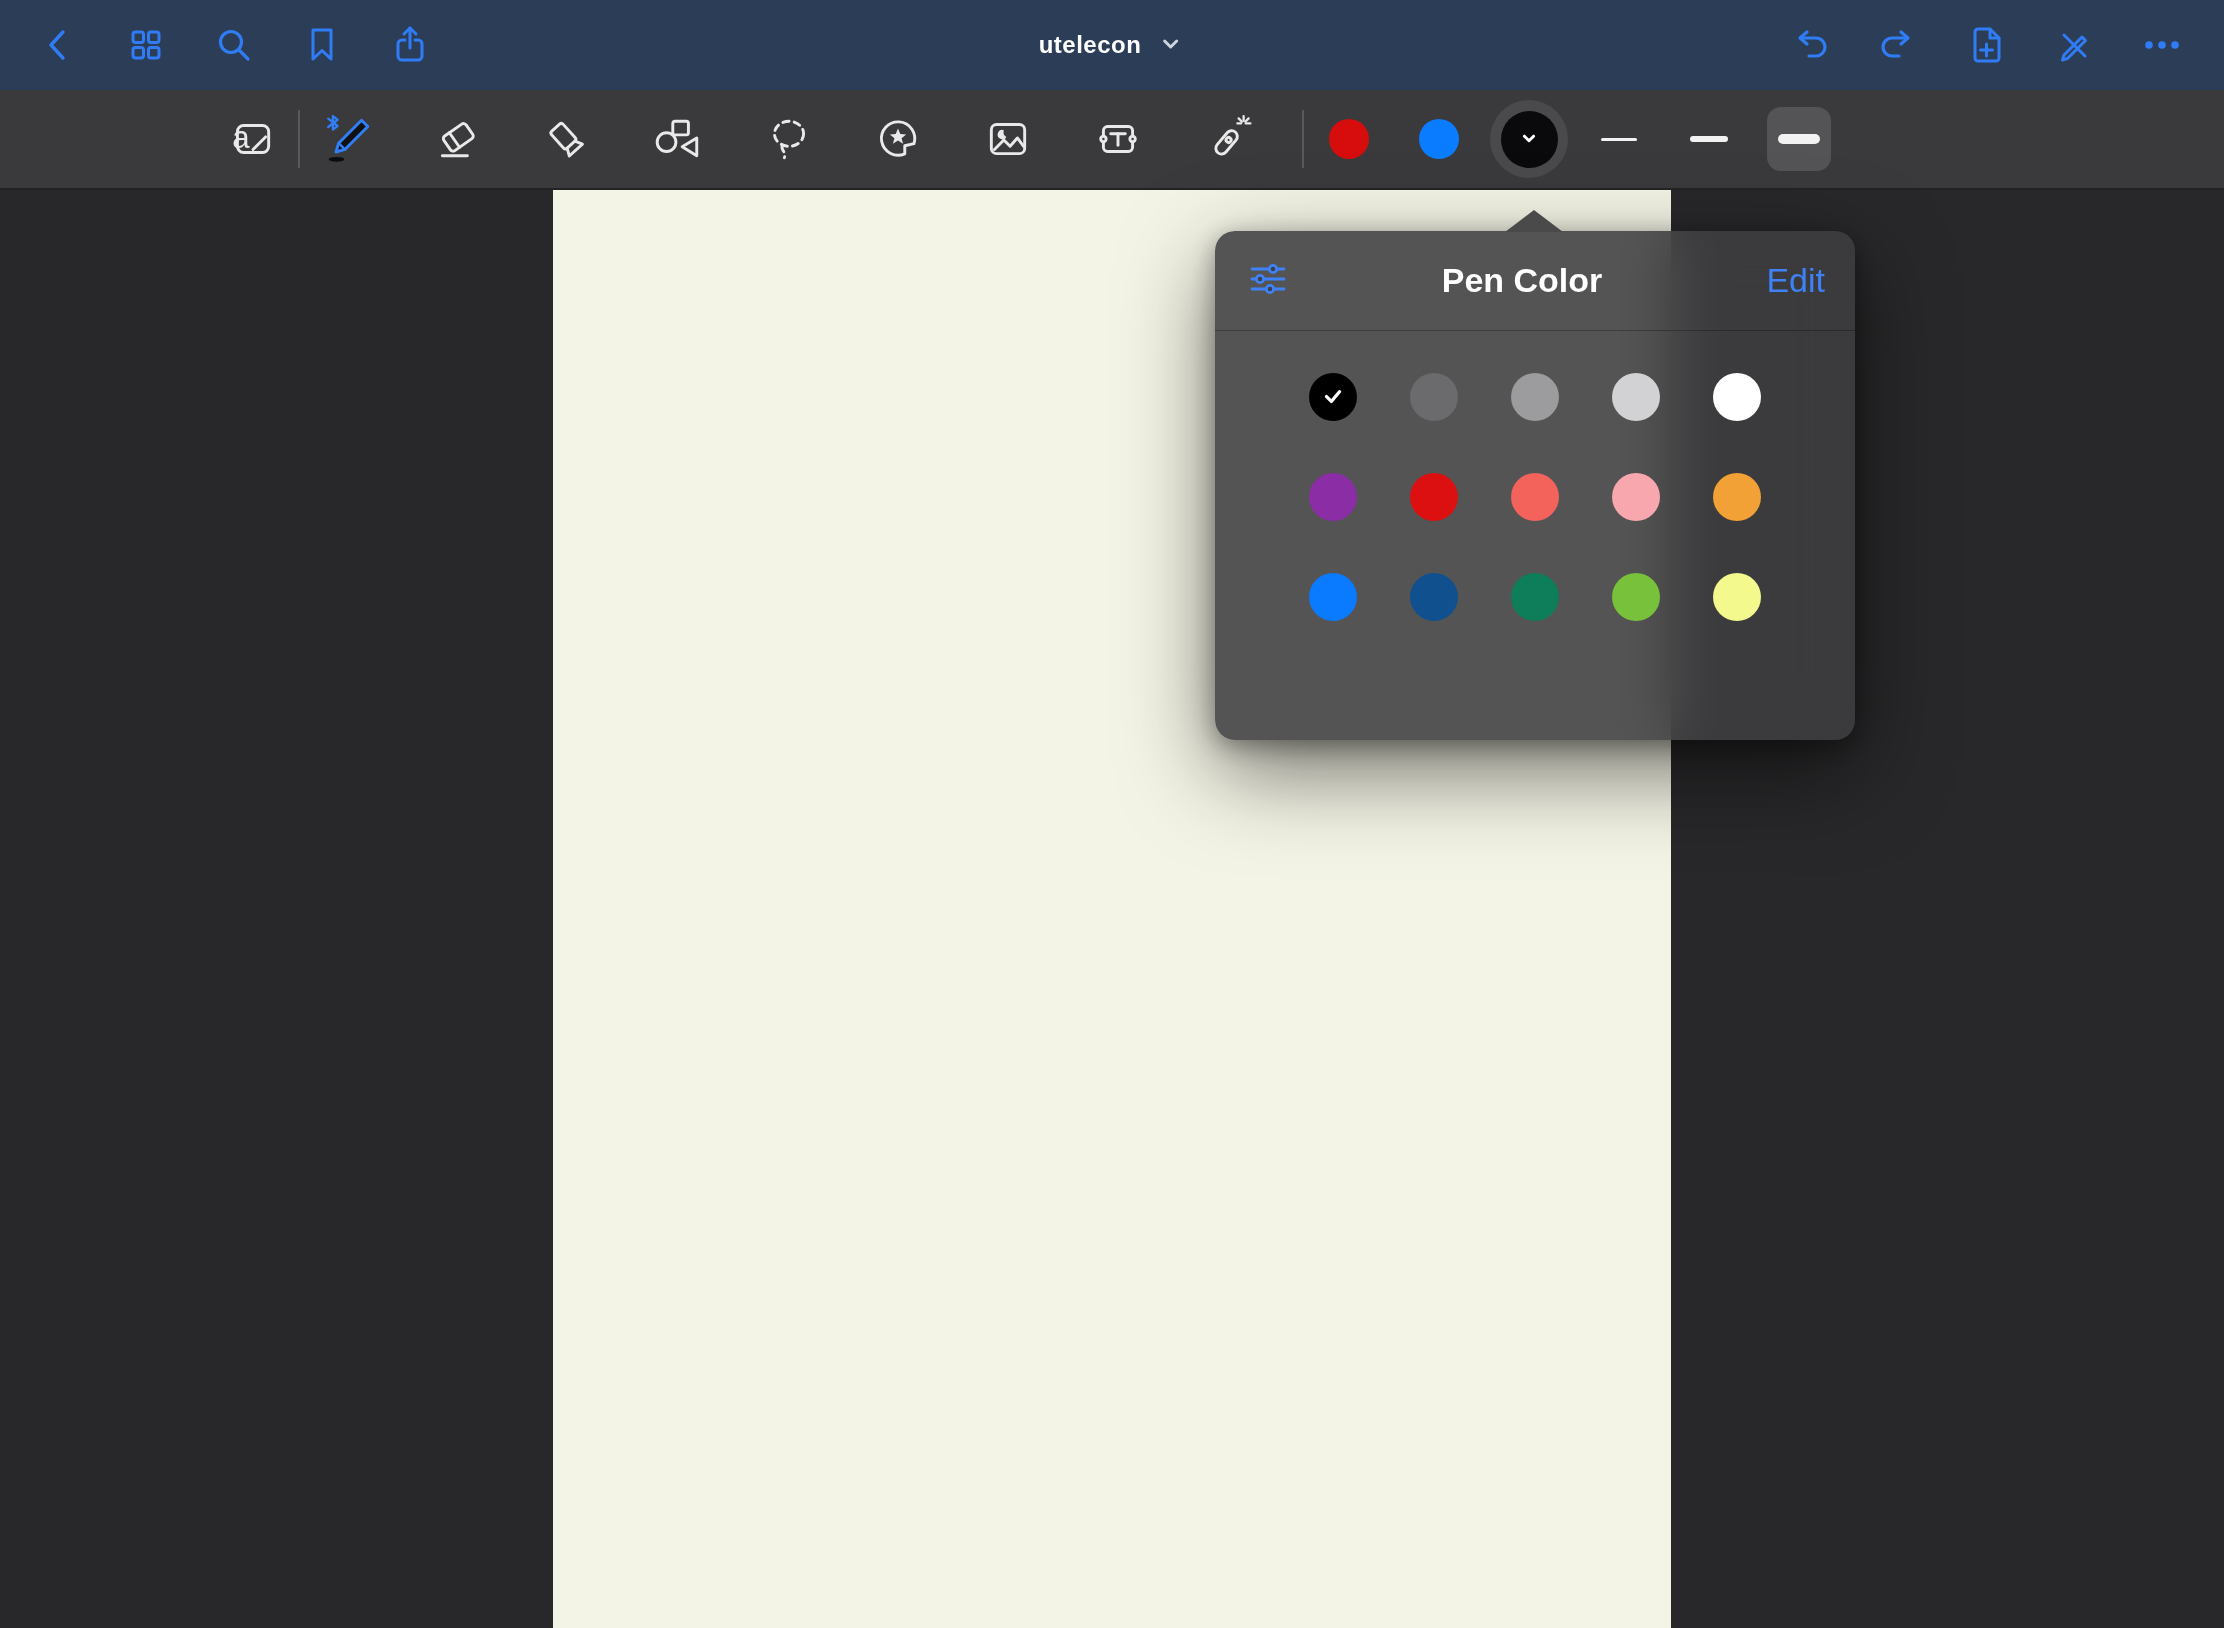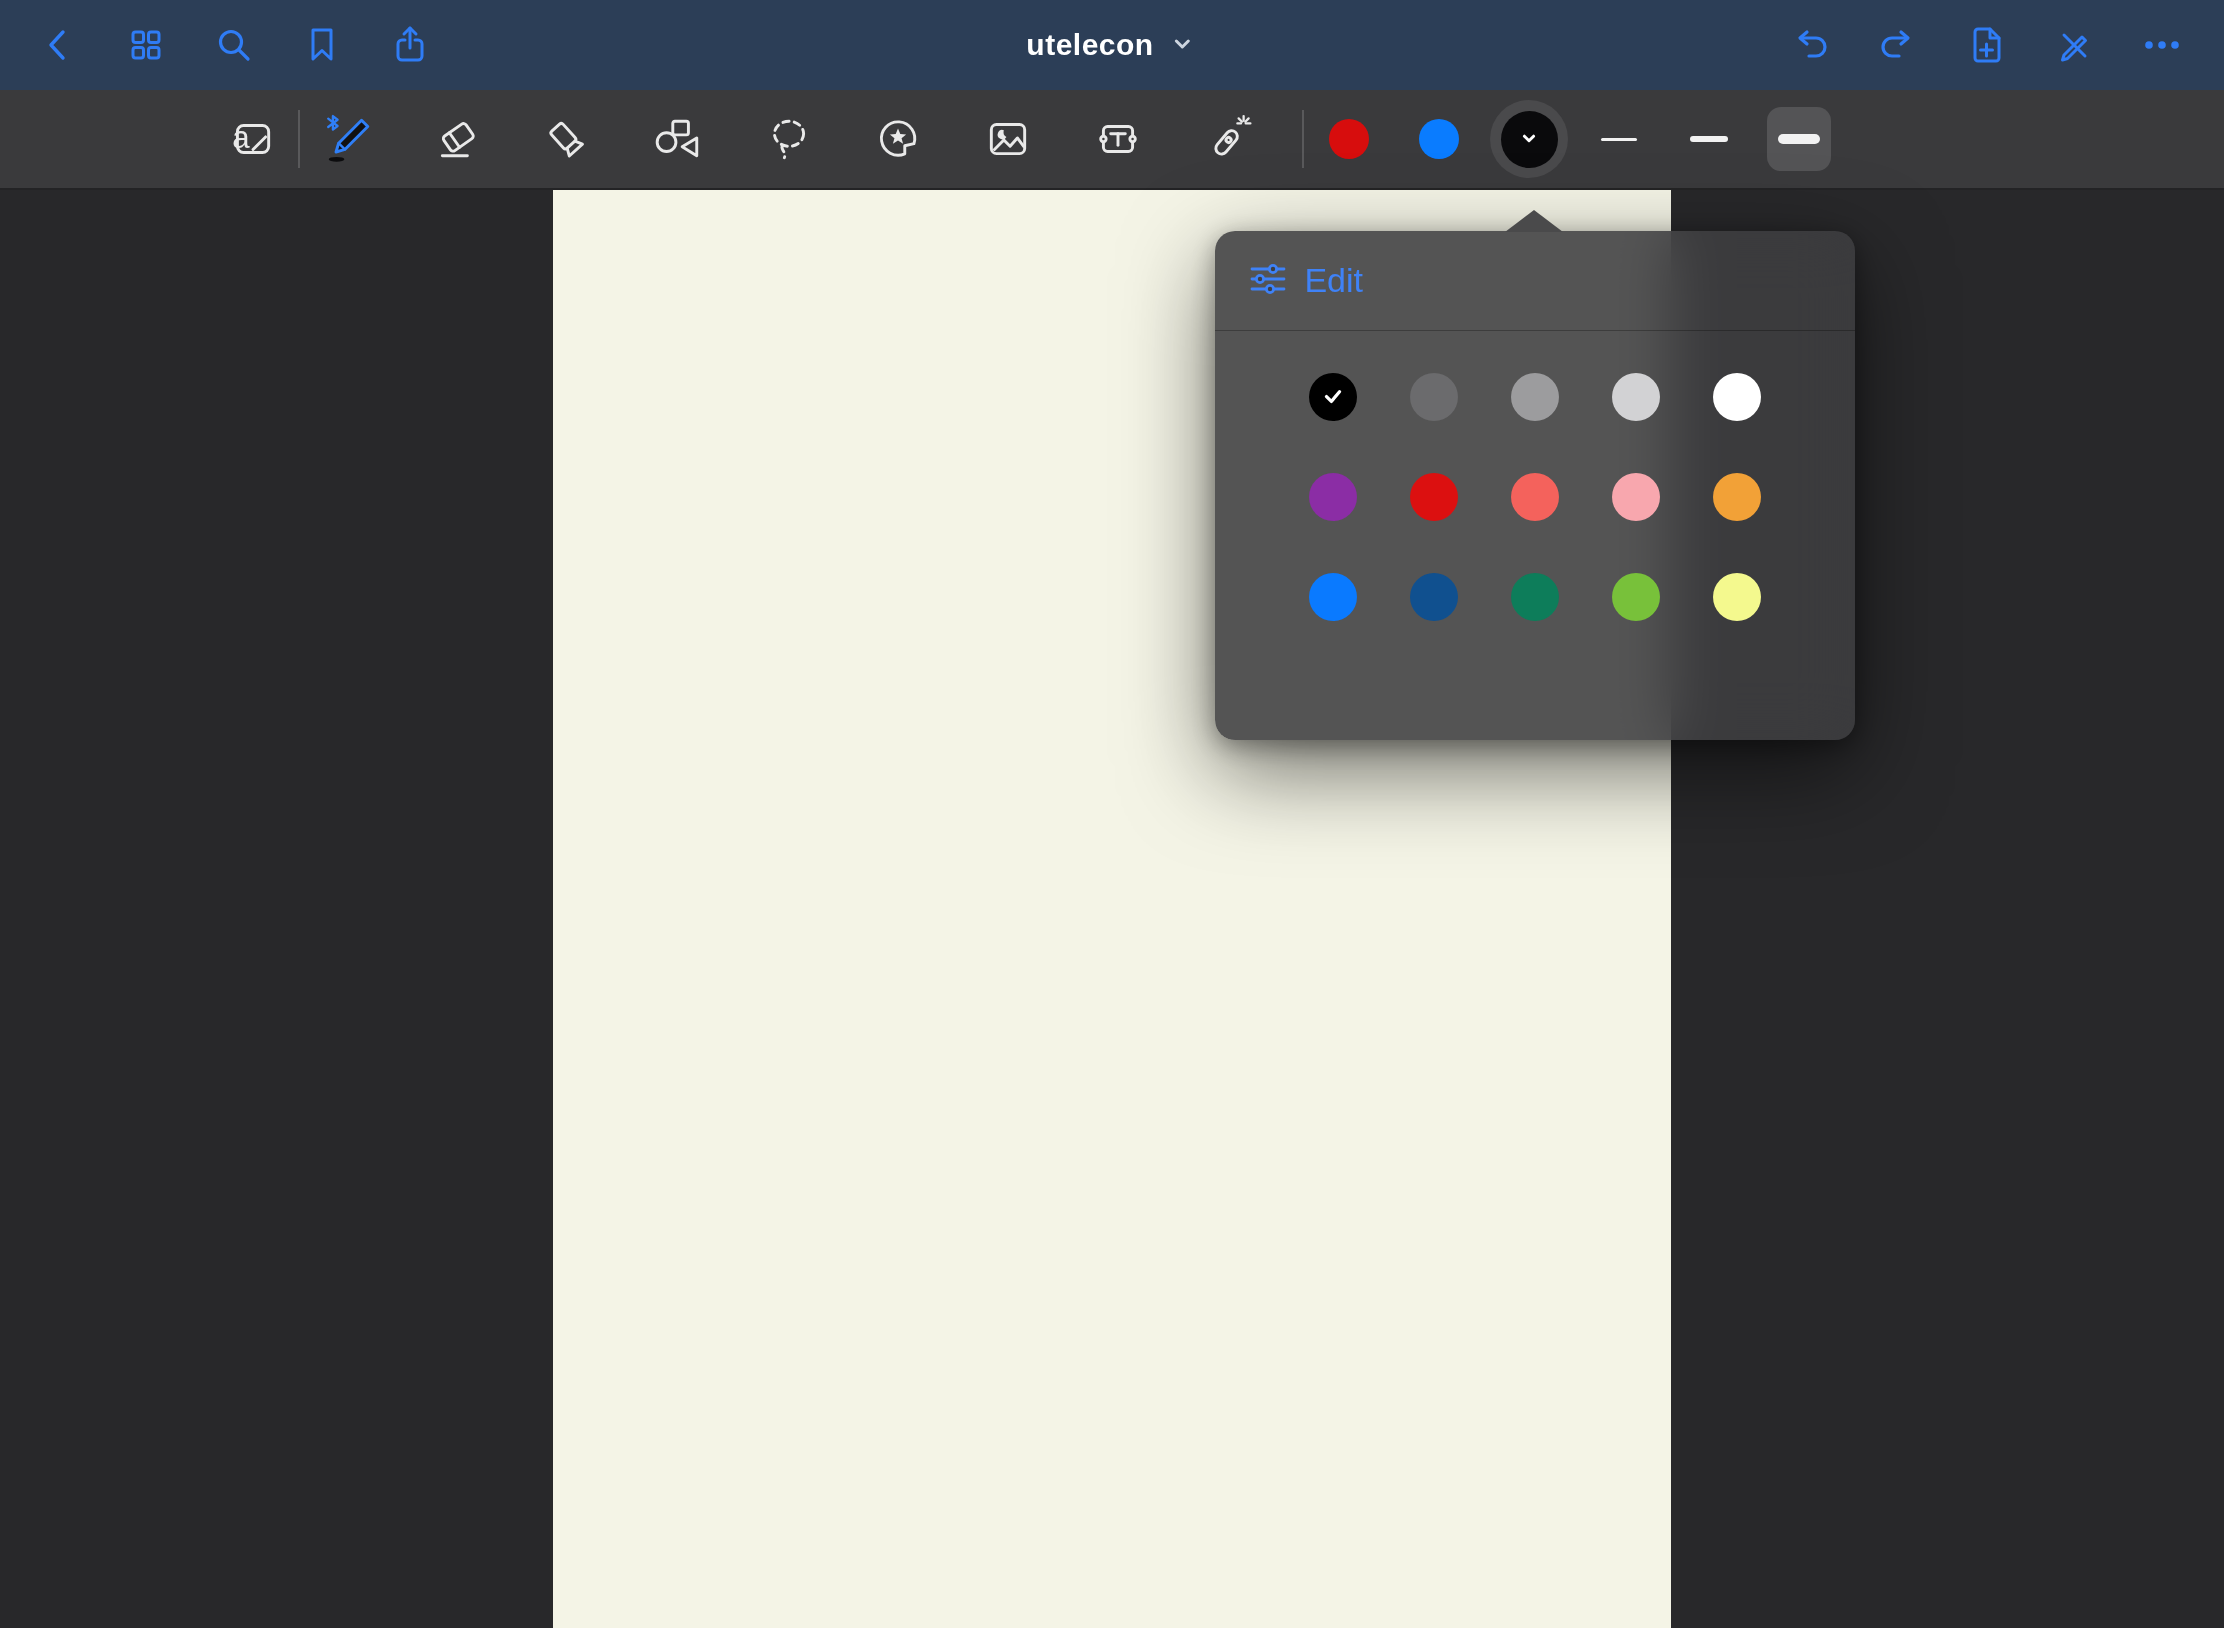--- a/index.html
+++ b/index.html
@@ -17,21 +17,21 @@
   .nav-right{display:flex;align-items:center;margin-left:auto;padding-right:18px;}
   .nav-btn{
     width:58px;height:58px;margin:0 15px;display:flex;align-items:center;justify-content:center;
     background:none;border:none;padding:0;color:#2f7cf6;cursor:pointer;
   }
   .nav-btn svg{width:44px;height:44px;display:block;}
   .nav-title{
     position:absolute;left:50%;top:0;height:90px;transform:translateX(-50%);
     display:flex;align-items:center;gap:14px;background:none;border:none;cursor:pointer;
   }
-  .nav-title .t{color:#ffffff;font-size:30px;font-weight:700;letter-spacing:.5px;}
+  .nav-title .t{color:#ffffff;font-size:24px;font-weight:700;letter-spacing:.5px;}
   .nav-title svg{width:30px;height:30px;}
   
   .toolbar{
     position:absolute;top:90px;left:0;right:0;height:100px;
     background:#3a3a3c;display:flex;align-items:center;z-index:25;
     border-bottom:2px solid #232325;box-sizing:border-box;
   }
   .tb-btn{
     width:76px;height:76px;display:flex;align-items:center;justify-content:center;
     background:none;border:none;padding:0;color:#e9e9e9;cursor:pointer;flex:0 0 auto;
@@ -343,20 +343,21 @@
     <button class="hdr-btn sliders-btn">
         <span><svg viewBox="0 0 46 46" fill="none" stroke="#3f82f7" stroke-width="2.8" stroke-linecap="round">
             <line x1="7" y1="13" x2="39" y2="13"></line>
             <circle cx="28" cy="13" r="3.6" fill="#3e3e40"></circle>
             <line x1="7" y1="23" x2="39" y2="23"></line>
             <circle cx="15" cy="23" r="3.6" fill="#3e3e40"></circle>
             <line x1="7" y1="33" x2="39" y2="33"></line>
             <circle cx="25" cy="33" r="3.6" fill="#3e3e40"></circle>
           </svg></span>
       </button>
+    <div class="popover-title">Pen Color</div>
     <button class="hdr-btn edit-btn">Edit</button>
   </div>
   <div class="color-grid" id="popover-color-grid">
       <button class="pswatch" style="background: rgb(0, 0, 0);">
         <span><svg viewBox="0 0 24 24" fill="none" stroke="#ffffff" stroke-width="3" stroke-linecap="round" stroke-linejoin="round">
             <path d="M6 12.5 L10.5 17 L18 8"></path>
           </svg></span>
       </button>
       <button class="pswatch" style="background: rgb(107, 107, 109);"></button>
       <button class="pswatch" style="background: rgb(156, 156, 158);"></button>

